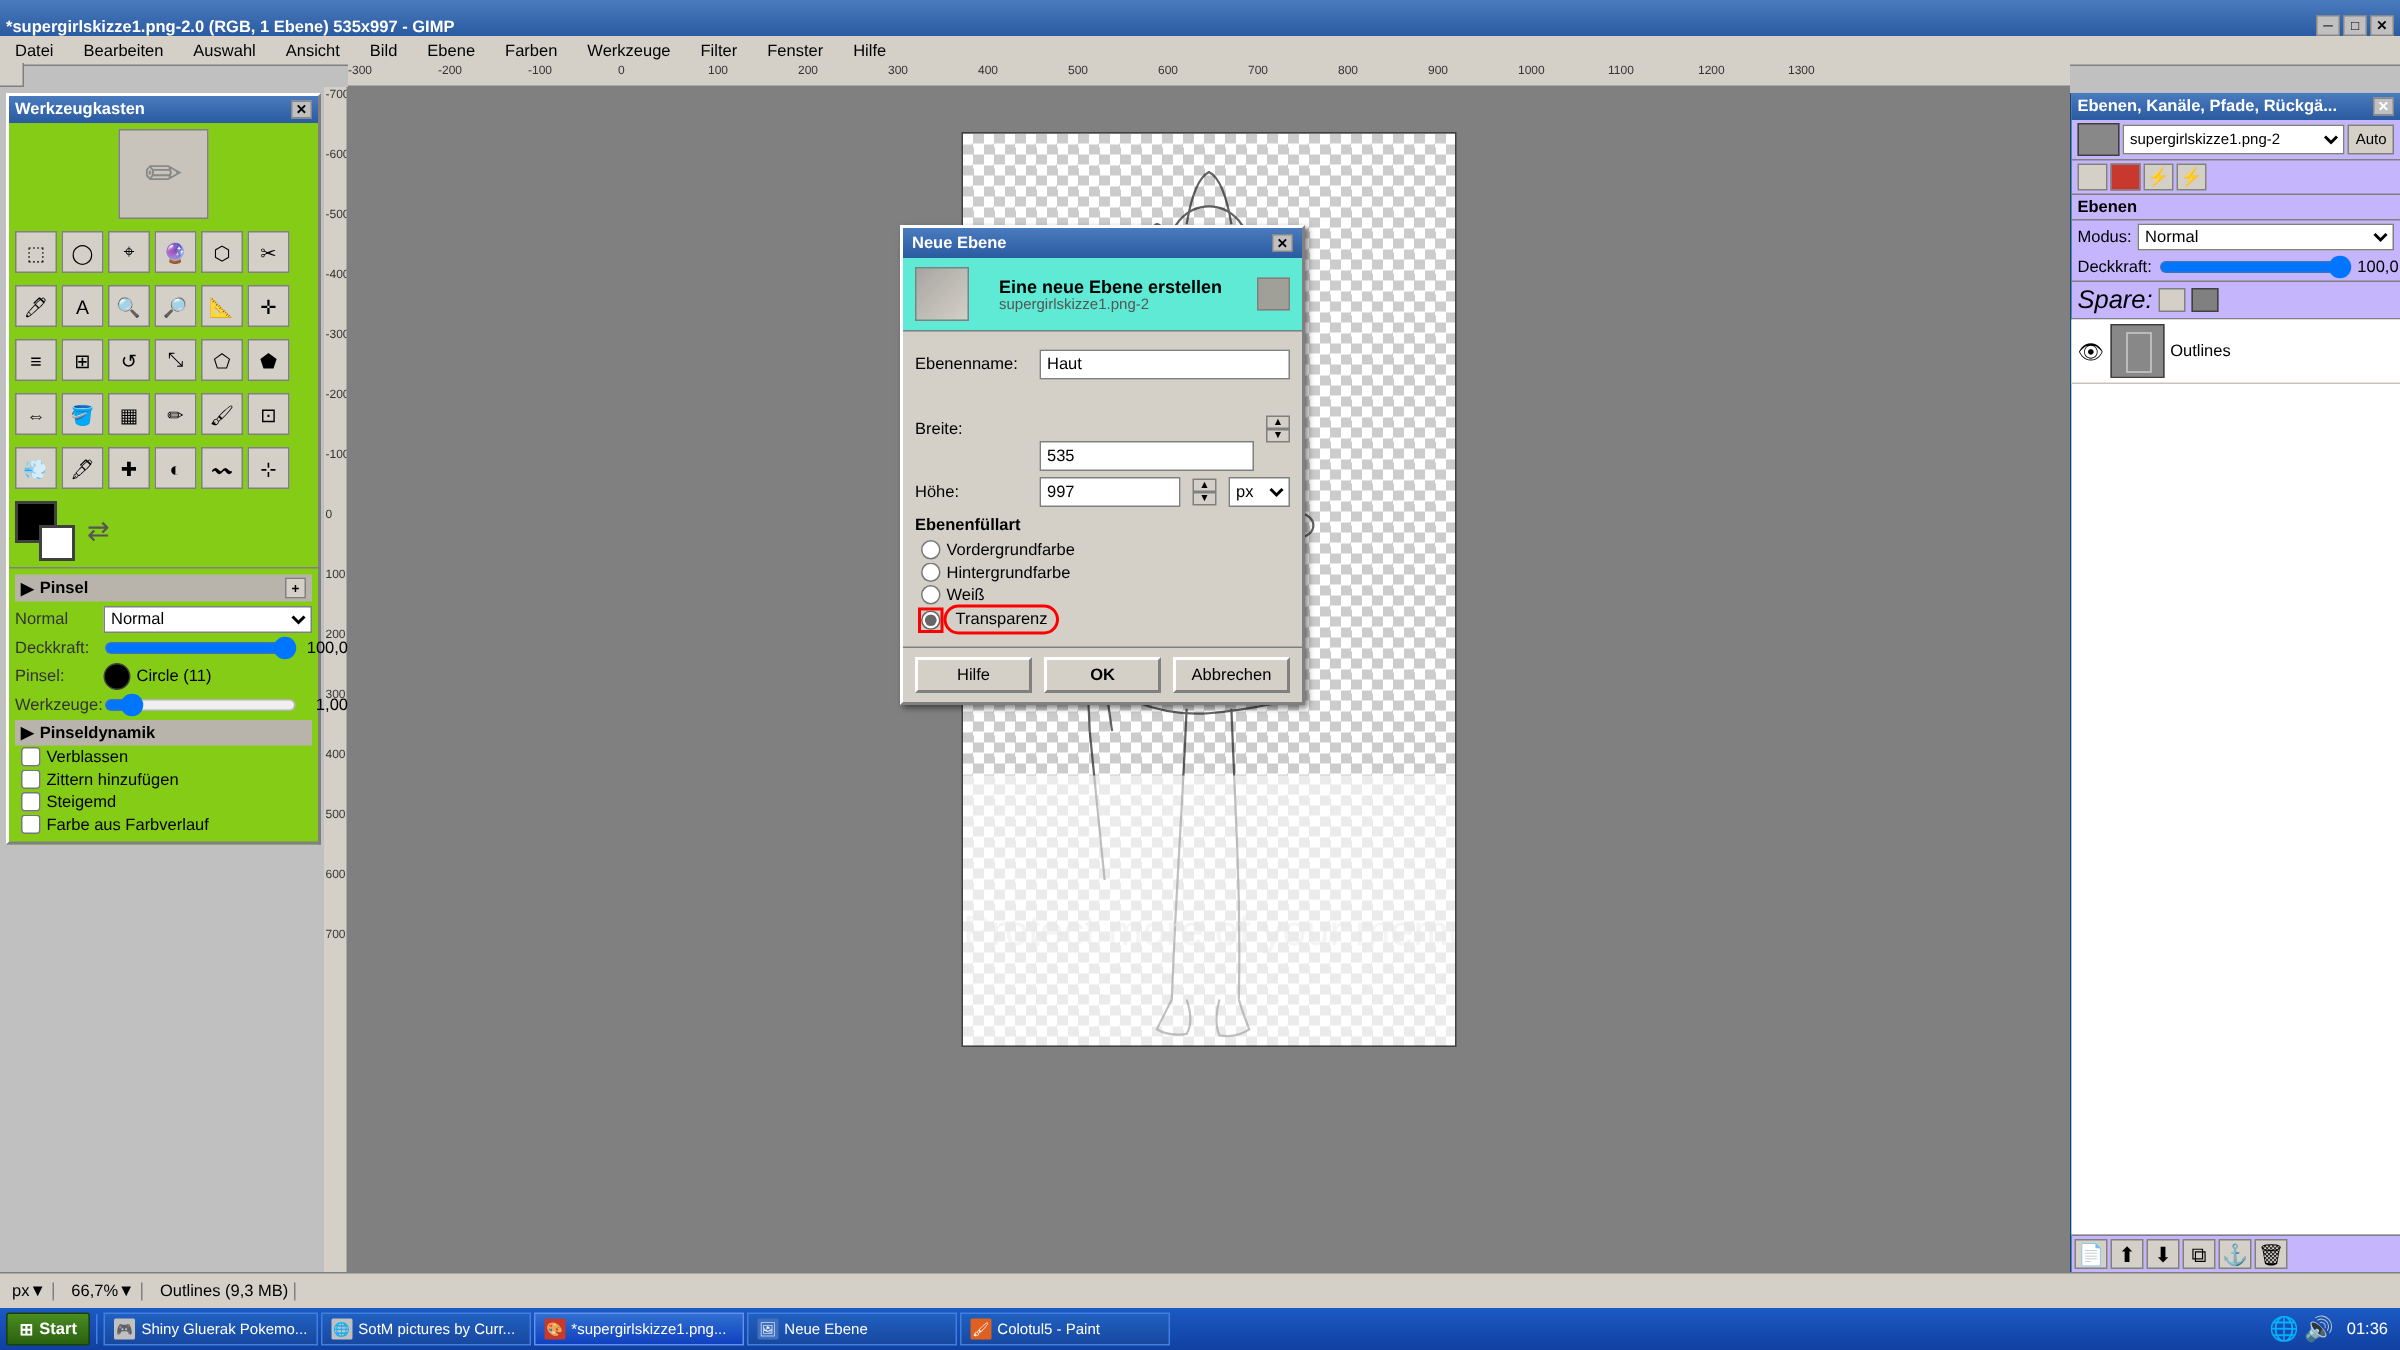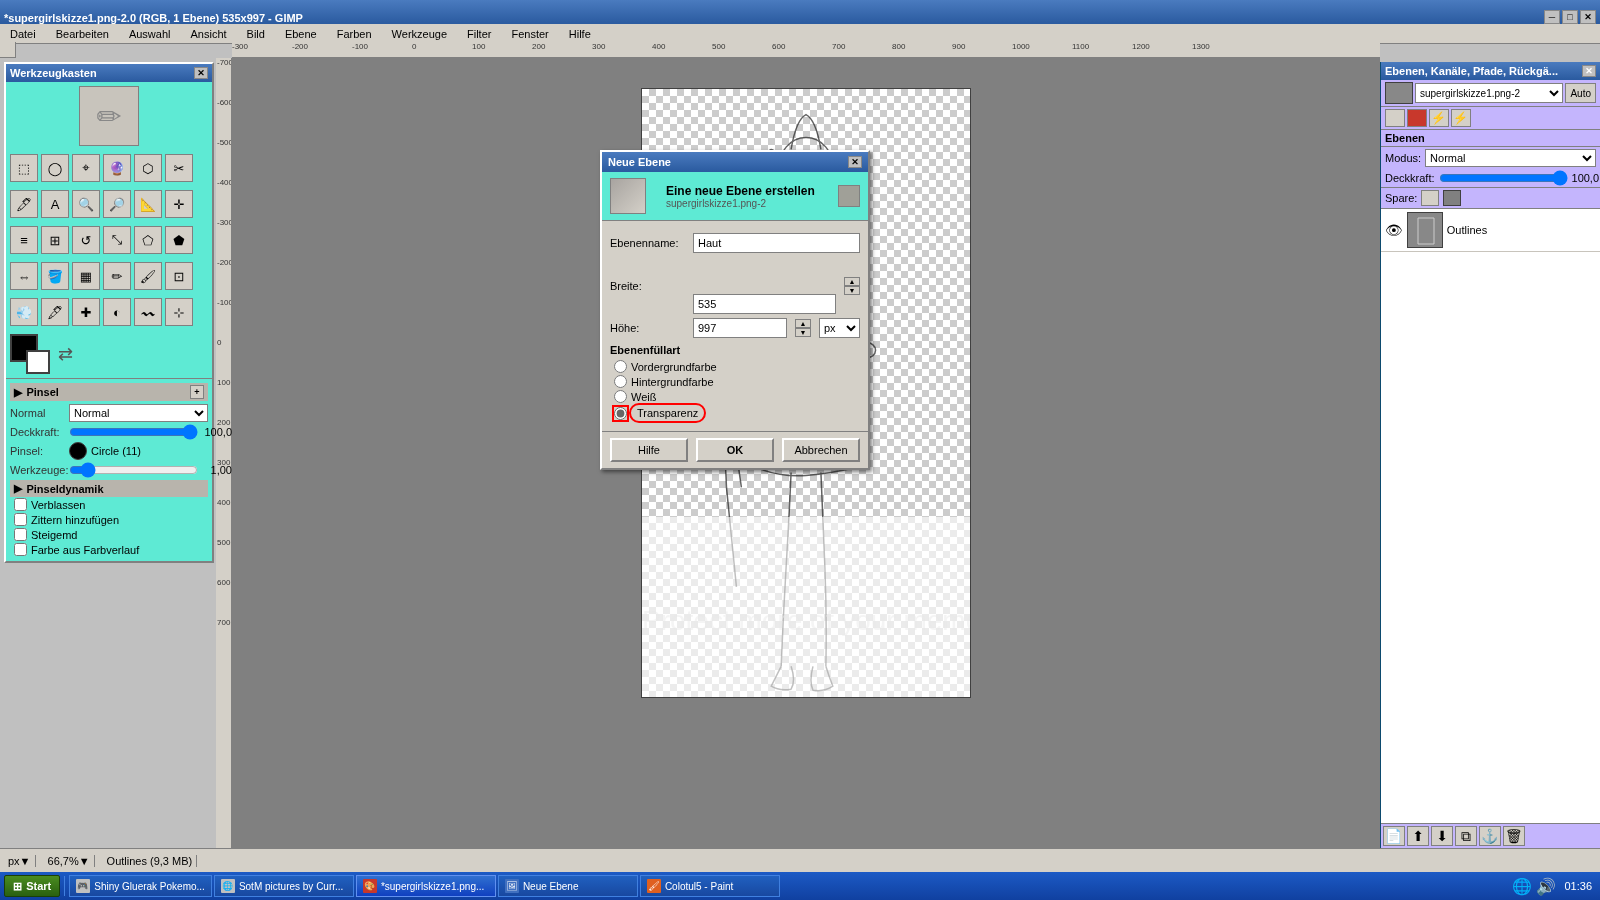--- a/index.html
+++ b/index.html
@@ -86,21 +86,21 @@
       border-right: 1px solid #808080;
       border-bottom: 1px solid #808080;
       position: absolute;
       top: 42px;
       left: 0;
     }
 
     
     .toolbox {
       width: 200px;
-      background: #5eead4;
+      background: #84cc16;
       border-right: 1px solid #808080;
       border: 2px solid;
       border-color: #ffffff #808080 #808080 #ffffff;
       position: absolute;
       left: 4px;
       top: 4px;
       z-index: 10;
     }
     .toolbox-title {
       height: 18px;
@@ -757,21 +757,21 @@
     </select>
   </div>
 
   <div style="display:flex; align-items:center; padding:2px 4px; gap:4px; border-bottom:1px solid #808080;">
     <span style="font-size:11px;">Deckkraft:</span>
     <input type="range" style="flex: 1 1 0%; height: 14px;" min="0" max="100" value="100">
     <span style="font-size:11px; min-width:35px;">100,0</span>
   </div>
 
   <div style="display:flex; align-items:center; padding:2px 4px; gap:4px; border-bottom:1px solid #808080;">
-    <span style="font-size:11px;">Spare:</span>
+    <span style="font-size:17px;font-style:italic;">Spare:</span>
     <div style="width:18px; height:16px; background:#d4d0c8; border:1px solid #808080;"></div>
     <div style="width:18px; height:16px; background:#808080; border:1px solid #404040;"></div>
   </div>
 
   <div style="flex:1; overflow-y:auto; background:#fff;">
     <div class="layer-item">
       <span style="font-size:14px; cursor:pointer;">👁</span>
       <div style="width:36px; height:36px; background:#808080; border:1px solid #404040; overflow:hidden;">
         <svg width="36" height="36" viewBox="0 0 36 36">
           <rect width="36" height="36" fill="#888"></rect>

